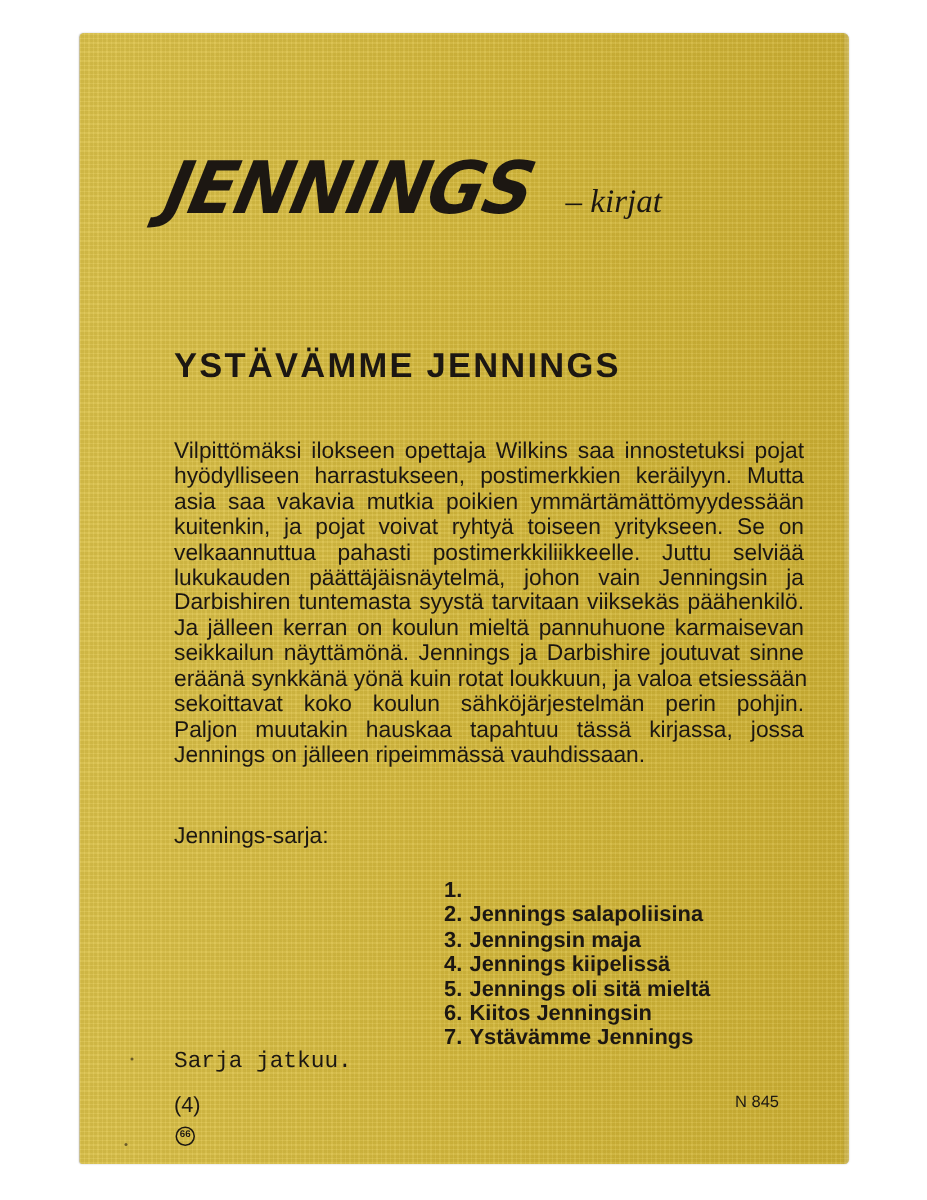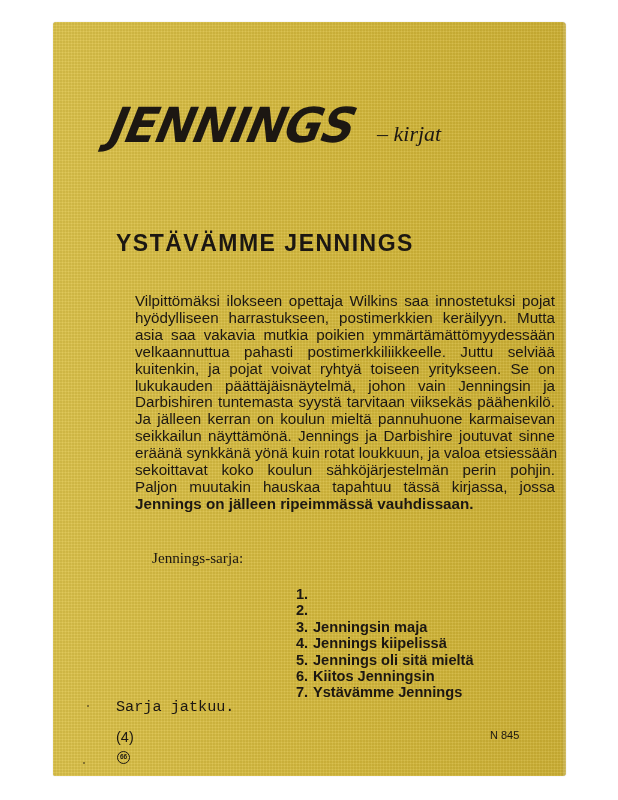--- a/index.html
+++ b/index.html
@@ -69,40 +69,37 @@
     }
     .blurb {
       position: absolute;
       left: 63px;
       top: 271px;
       width: 420px;
       font-family: "Liberation Sans", sans-serif;
       font-size: 15.2px;
       line-height: 16.9px;
       color: #1c1712;
-      margin-left: 19px;
     }
     .blurb .line {
       display: block;
       white-space: nowrap;
       text-align: justify;
       text-align-last: justify;
     }
     .blurb .line.last {
       text-align-last: left;
-      font-weight: bold;
     }
     .series-label {
       position: absolute;
       left: 63px;
       top: 527px;
-      font-family: Liberation Serif, serif;
+      font-family: Liberation Sans, sans-serif;
       font-size: 15.2px;
       color: #1c1712;
-      margin-left: 36px;
     }
     .series-list {
       position: absolute;
       left: 243px;
       top: 564px;
       margin: 0;
       padding: 0;
       list-style: none;
       font-family: "Liberation Sans", sans-serif;
       font-weight: bold;
@@ -177,40 +174,41 @@
     <span class="logo">JENNINGS</span>
     <span class="logo-suffix">– kirjat</span>
   </div>
 
   <h1 class="title">YSTÄVÄMME JENNINGS</h1>
 
   <div class="blurb">
     <span class="line">Vilpittömäksi ilokseen opettaja Wilkins saa innostetuksi pojat</span>
     <span class="line">hyödylliseen harrastukseen, postimerkkien keräilyyn. Mutta</span>
     <span class="line">asia saa vakavia mutkia poikien ymmärtämättömyydessään</span>
+    <span class="line">kuitenkin, ja pojat voivat ryhtyä toiseen yritykseen. Se on</span>
     <span class="line">velkaannuttua pahasti postimerkkiliikkeelle. Juttu selviää</span>
-    <span class="line">kuitenkin, ja pojat voivat ryhtyä toiseen yritykseen. Se on</span>
     <span class="line">lukukauden päättäjäisnäytelmä, johon vain Jenningsin ja</span>
     <span class="line">Darbishiren tuntemasta syystä tarvitaan viiksekäs päähenkilö.</span>
     <span class="line">Ja jälleen kerran on koulun mieltä pannuhuone karmaisevan</span>
     <span class="line">seikkailun näyttämönä. Jennings ja Darbishire joutuvat sinne</span>
     <span class="line">eräänä synkkänä yönä kuin rotat loukkuun, ja valoa etsiessään</span>
     <span class="line">sekoittavat koko koulun sähköjärjestelmän perin pohjin.</span>
     <span class="line">Paljon muutakin hauskaa tapahtuu tässä kirjassa, jossa</span>
     <span class="line last">Jennings on jälleen ripeimmässä vauhdissaan.</span>
   </div>
 
   <div class="series-label">Jennings-sarja:</div>
 
   <ul class="series-list">
     <li>
       <span class="num">1.</span>
     </li>
     <li>
       <span class="num">2.</span>
+      <span>Jennings salapoliisina</span>
     </li>
     <li>
       <span class="num">3.</span>
       <span>Jenningsin maja</span>
     </li>
     <li>
       <span class="num">4.</span>
       <span>Jennings kiipelissä</span>
     </li>
     <li>

